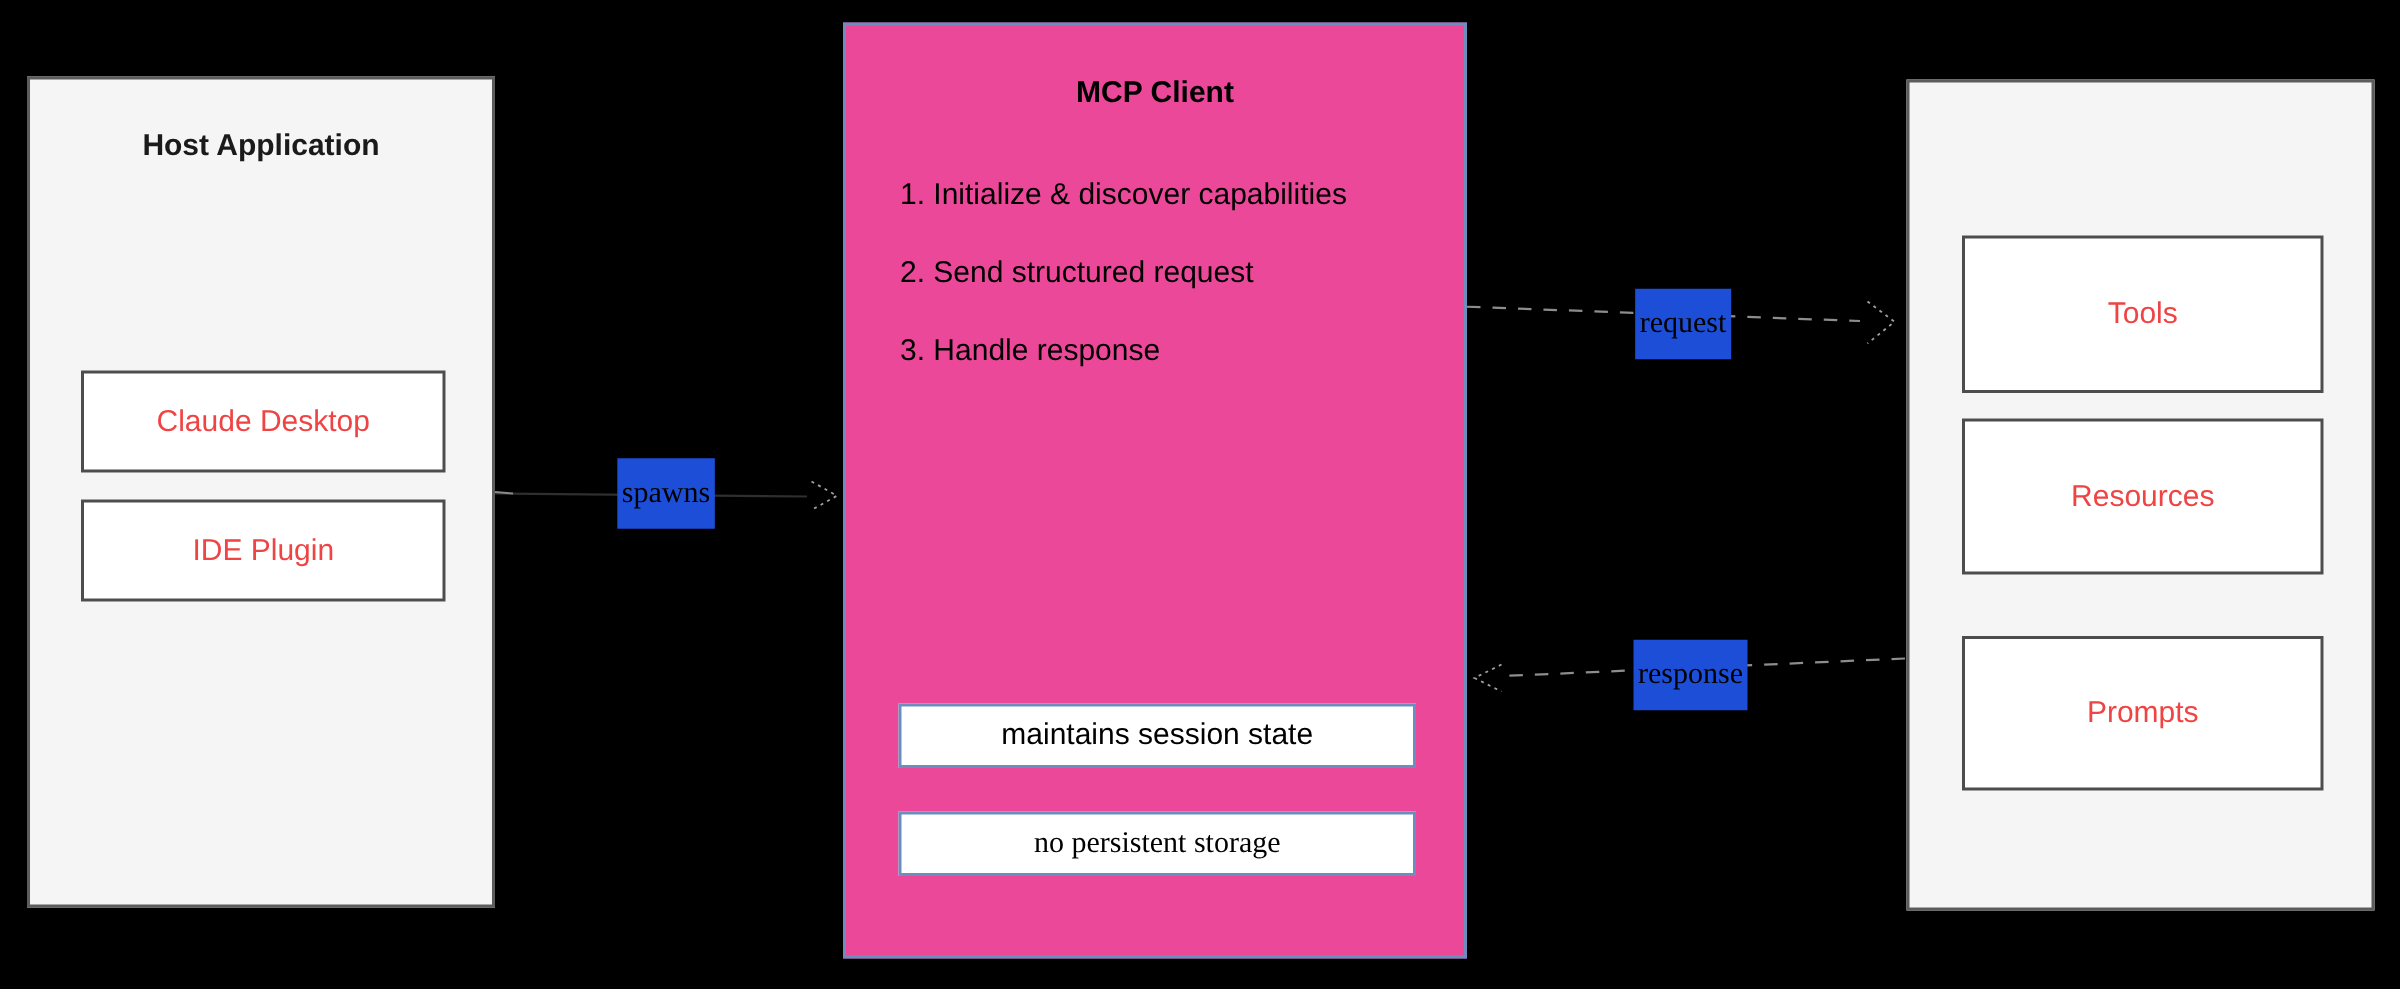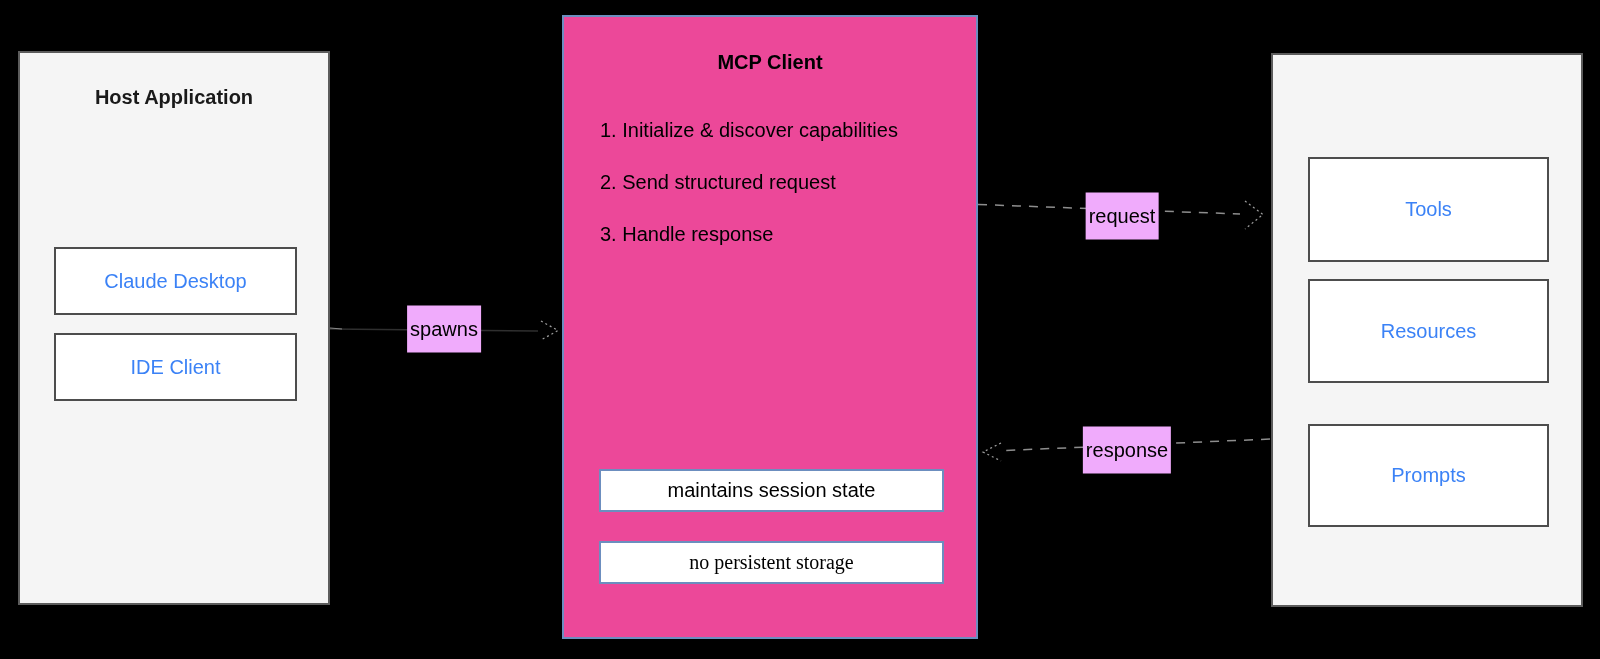--- a/index.html
+++ b/index.html
@@ -53,21 +53,21 @@
 
   
   .subbox {
     position: absolute;
     box-sizing: border-box;
     background: #ffffff;
     display: flex;
     align-items: center;
     justify-content: center;
     font-size: 20px;
-    color: #3b82f6;
+    color: #ef4444;
     text-align: center;
   }
   .sub-gray { border: 2px solid #4d4d4d; }
   .sub-blue { border: 2px solid #6c8ebf; color: #000000; }
 
   .box-claude    { left: 34px; top: 194px; width: 243px; height: 68px; }
   .box-ide       { left: 34px; top: 280px; width: 243px; height: 68px; }
 
   .box-tools     { left: 35px; top: 102px; width: 241px; height: 105px; }
   .box-resources { left: 35px; top: 224px; width: 241px; height: 104px; }
@@ -88,26 +88,27 @@
     line-height: 24px;
     color: #000000;
     margin-bottom: 28px;
     white-space: nowrap;
   }
 
   
   .edge-label {
     position: absolute;
     transform: translate(-50%, -50%);
-    background: #f0abfc;
+    background: #1d4ed8;
     color: #000000;
     font-size: 20px;
     line-height: 25px;
     padding: 11px 3px;
     white-space: nowrap;
+    font-family: Liberation Serif, serif;
   }
   .label-spawns   { left: 444px;  top: 329px; }
   .label-request  { left: 1122px; top: 216px; }
   .label-response { left: 1127px; top: 450px; }
 </style>
 </head>
 <body>
 
 <div class="canvas">
 
@@ -129,21 +130,21 @@
       <path d="M1001,443 L983,452 L1001,461" fill="none" stroke="#9f9f9f" stroke-width="1.2" stroke-dasharray="2,3"></path>
     </g>
   </svg>
 
   <div class="node node-gray host">
     <div class="node-title">Host Application</div>
     <div class="subbox sub-gray box-claude">
       <span>Claude Desktop</span>
     </div>
     <div class="subbox sub-gray box-ide">
-      <span>IDE Client</span>
+      <span>IDE Plugin</span>
     </div>
   </div>
 
   <div class="node node-blue client">
     <div class="node-title">MCP Client</div>
     <div class="steps">
       <div class="step">1. Initialize &amp; discover capabilities</div>
       <div class="step">2. Send structured request</div>
       <div class="step">3. Handle response</div>
     </div>

